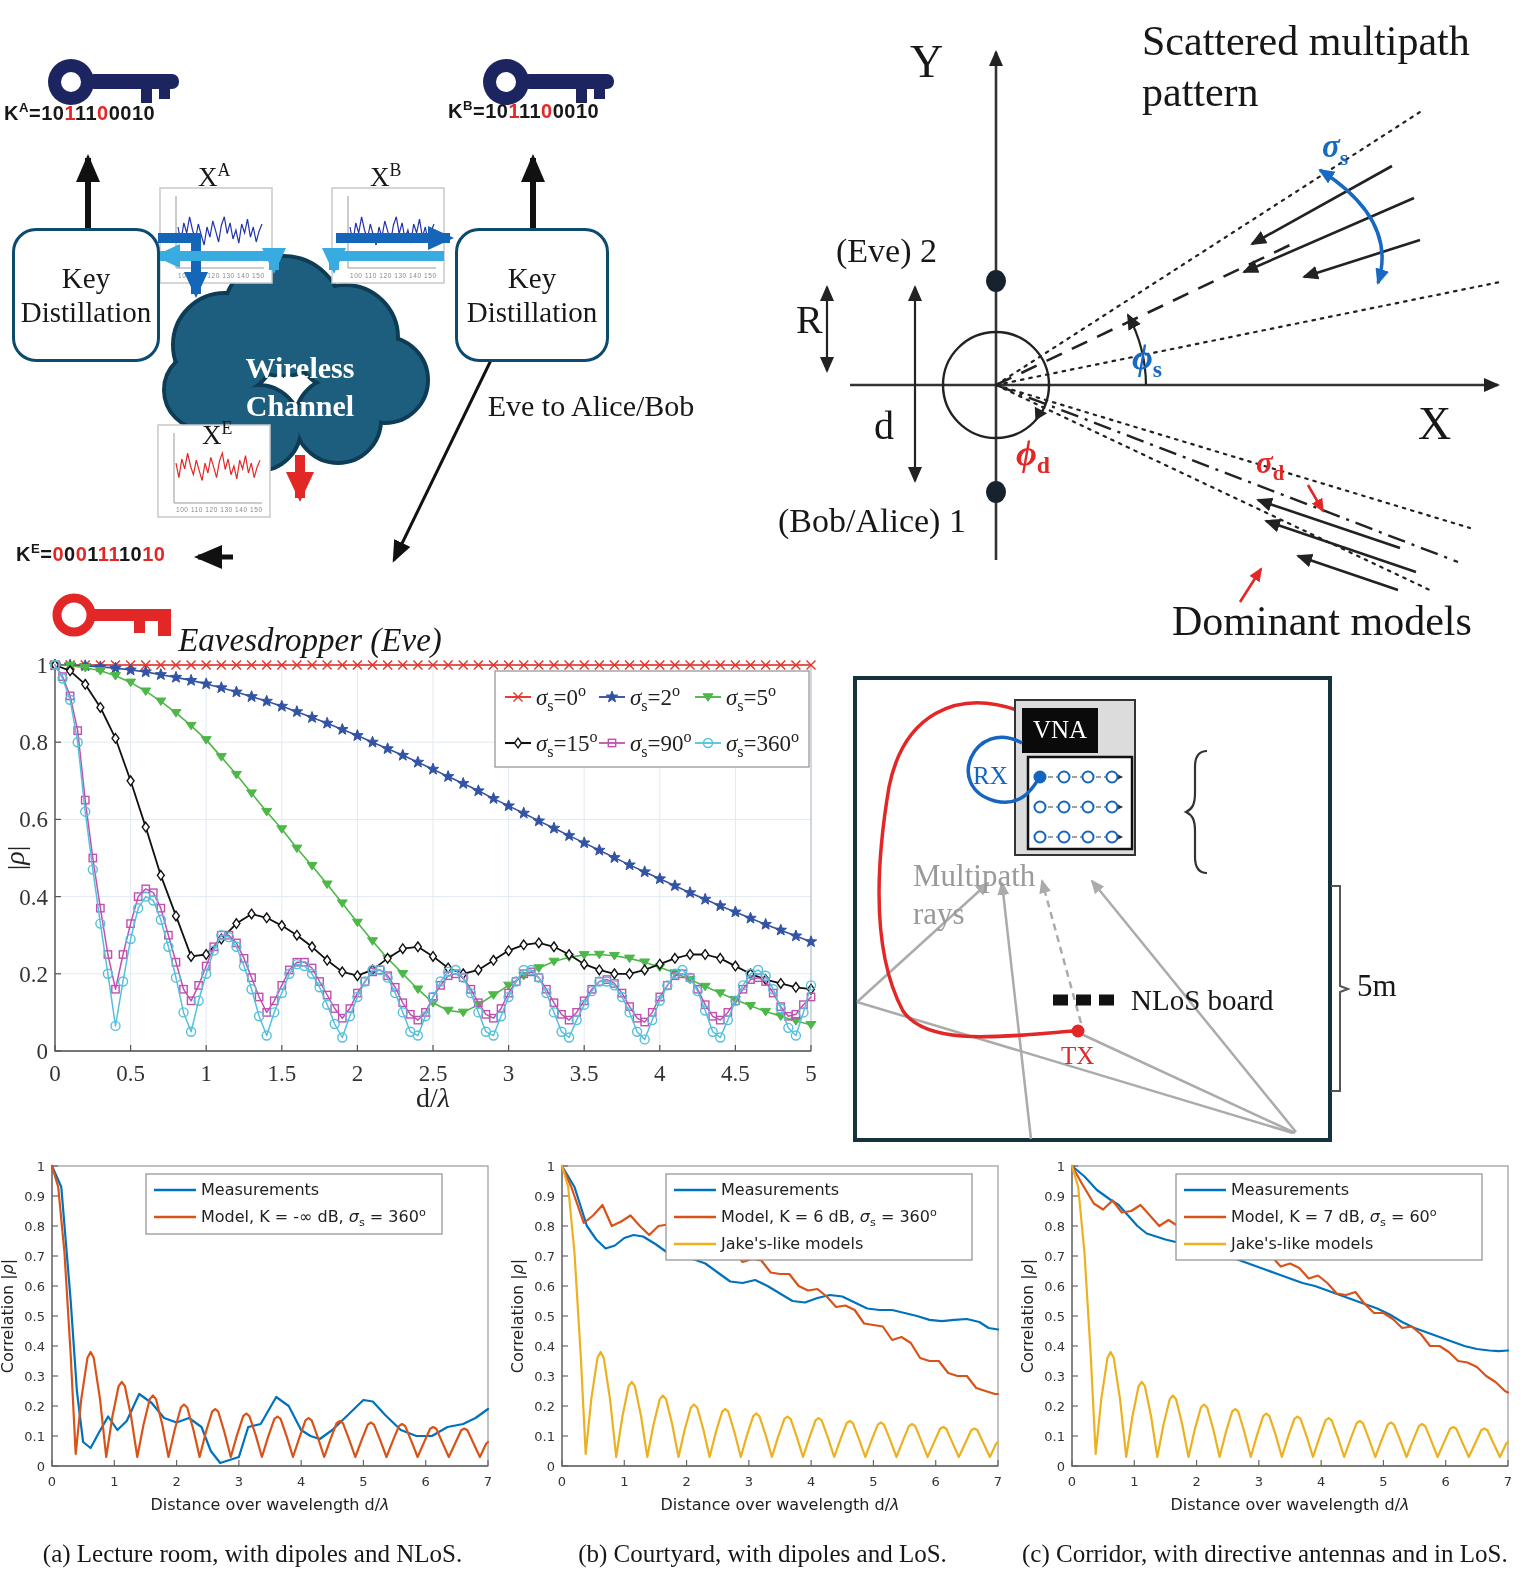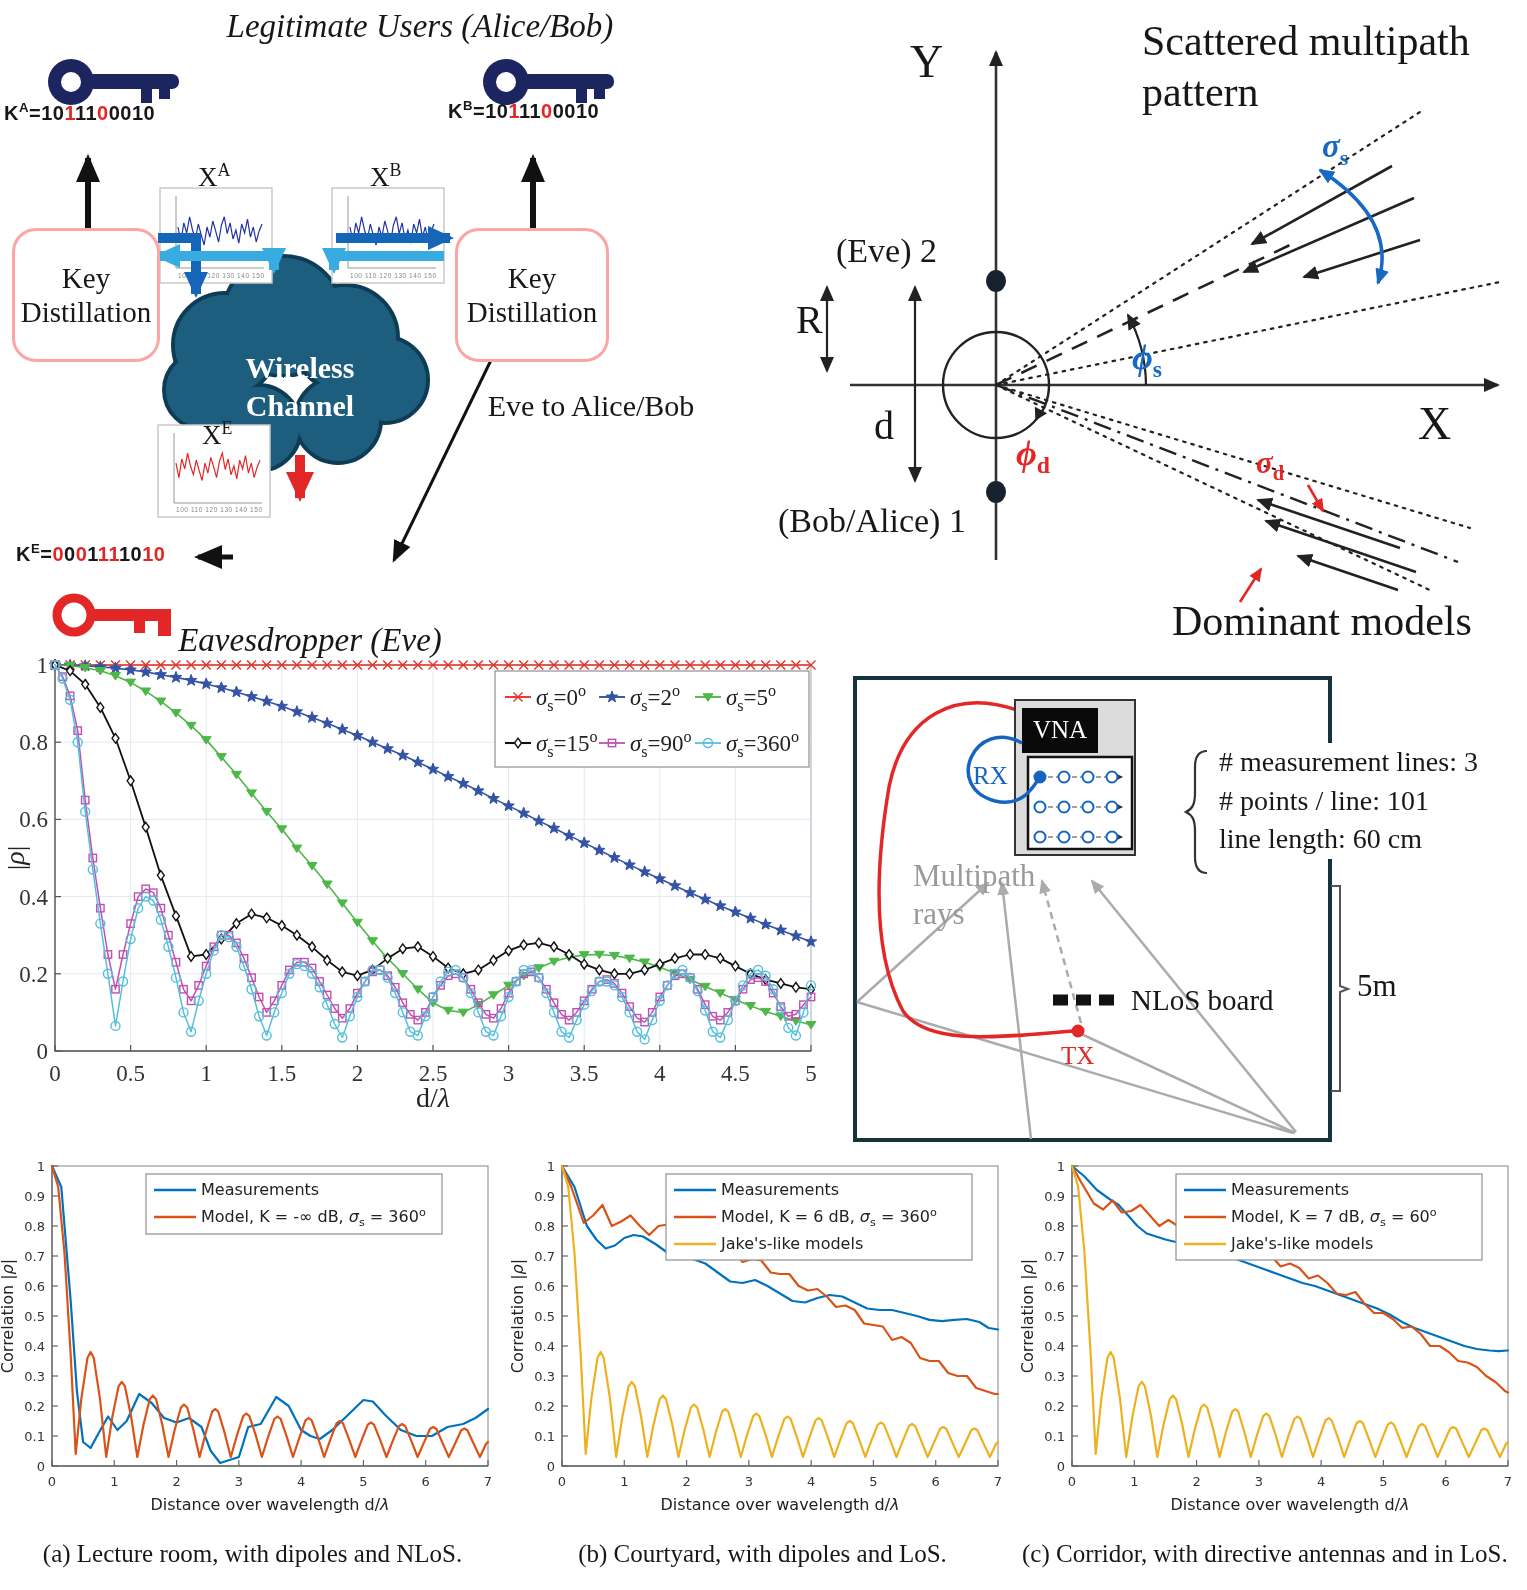--- a/index.html
+++ b/index.html
@@ -1,21 +1,21 @@
 <!DOCTYPE html>
 <html><head>
 <meta charset="utf-8">
 <style>
   html,body{margin:0;padding:0;background:#fff;}
   body{width:1527px;height:1590px;position:relative;overflow:hidden;font-family:"Liberation Serif",serif;color:#171717;}
   .lbl{position:absolute;white-space:pre-line;line-height:1.22;}
   .ctr{text-align:center;}
   .lbl sub{font-size:66%;}
   .lbl sup{font-size:66%;}
-  .box{position:absolute;border:3px solid #fca5a5;border-radius:24px;background:#fff;display:flex;align-items:center;justify-content:center;text-align:center;font-size:29px;line-height:1.18;z-index:3;}
+  .box{position:absolute;border:3px solid #0c4a6e;border-radius:24px;background:#fff;display:flex;align-items:center;justify-content:center;text-align:center;font-size:29px;line-height:1.18;z-index:3;}
   .keytxt{font-family:"Liberation Sans",sans-serif;font-weight:bold;font-size:20px;letter-spacing:0.5px;z-index:3;}
   svg{position:absolute;left:0;top:0;}
   .panel{position:absolute;}
 </style>
 </head>
 <body>
 
 <div class="panel" style="left:0;top:0;width:840px;height:655px">
   <svg width="840" height="655" viewBox="0 0 840 655">
     <defs>
@@ -111,21 +111,20 @@
     <path d="M533 228 V158" stroke="#111" stroke-width="6" marker-end="url(#mBigK)"></path>
     <path d="M158 238 L196 238 L196 294" stroke="#1565b8" stroke-width="10" fill="none" marker-end="url(#mBd)"></path>
     <path d="M158 256 L274 256 L274 270" stroke="#38ace0" stroke-width="10" fill="none" marker-start="url(#mBls)" marker-end="url(#mBl)"></path>
     <path d="M336 238 L450 238" stroke="#1565b8" stroke-width="10" fill="none" marker-end="url(#mBd)"></path>
     <path d="M444 256 L334 256 L334 270" stroke="#38ace0" stroke-width="10" fill="none" marker-end="url(#mBl)"></path>
     <path d="M300 455 V498" stroke="#e32726" stroke-width="10" marker-end="url(#mRed)"></path>
     <path d="M233 557 H198" stroke="#111" stroke-width="5" marker-end="url(#mBigK)"></path>
     <path d="M394 560 L526 288" stroke="#111" stroke-width="3" marker-start="url(#mMedKs)" marker-end="url(#mMedK)"></path>
   </svg>
 
-  <div class="lbl ctr" style="left:60px;top:6px;width:720px;font-size:33px;font-style:italic">Legitimate Users (Alice/Bob)</div>
   <div class="lbl keytxt" style="left:4px;top:100px">K<sup>A</sup>=<span style="color:#171717">1</span><span style="color:#171717">0</span><span style="color:#e32726">1</span><span style="color:#171717">1</span><span style="color:#171717">1</span><span style="color:#e32726">0</span><span style="color:#171717">0</span><span style="color:#171717">0</span><span style="color:#171717">1</span><span style="color:#171717">0</span></div>
   <div class="lbl keytxt" style="left:448px;top:98px">K<sup>B</sup>=<span style="color:#171717">1</span><span style="color:#171717">0</span><span style="color:#e32726">1</span><span style="color:#171717">1</span><span style="color:#171717">1</span><span style="color:#e32726">0</span><span style="color:#171717">0</span><span style="color:#171717">0</span><span style="color:#171717">1</span><span style="color:#171717">0</span></div>
   <div class="lbl keytxt" style="left:16px;top:541px">K<sup>E</sup>=<span style="color:#e32726">0</span><span style="color:#171717">0</span><span style="color:#e32726">0</span><span style="color:#171717">1</span><span style="color:#e32726">1</span><span style="color:#e32726">1</span><span style="color:#171717">1</span><span style="color:#171717">0</span><span style="color:#e32726">1</span><span style="color:#e32726">0</span></div>
   <div class="box" style="left:12px;top:228px;width:142px;height:128px">
       <span>Key Distillation</span>
     </div>
   <div class="box" style="left:455px;top:228px;width:148px;height:128px">
       <span>Key Distillation</span>
     </div>
   <div class="lbl ctr" style="left:210px;top:350px;width:180px;font-size:30px;font-weight:bold;color:#fff;z-index:2">Wireless</div>
@@ -759,23 +758,20 @@
     <path d="M372 96 C 363 96 360 102 360 112 L 360 138 C 360 150 357 154 351 157 C 357 160 360 164 360 176 L 360 202 C 360 212 363 218 372 218" stroke="#333" stroke-width="2.2" fill="none"></path>
 
     <path d="M496 231 H505 V331 L513 334 L505 337 V436 H496" stroke="#555" stroke-width="2" fill="none"></path>
   </svg>
   <div class="lbl ctr" style="left:187px;top:60px;width:76px;font-size:25px;color:#fff">VNA</div>
   <div class="lbl" style="left:138px;top:106px;font-size:25px;color:#1565c0">RX</div>
   <div class="lbl" style="left:226px;top:386px;font-size:25px;color:#e32726">TX</div>
   <div class="lbl" style="left:296px;top:328px;font-size:29px">NLoS board</div>
   <div class="lbl" style="left:78px;top:202px;font-size:31px;color:#9a9a9a">Multipath
 rays</div>
-  <div class="lbl" style="left:380px;top:88px;font-size:28px;line-height:1.38;background:#fff;padding:0 4px"># measurement lines: 3
-# points / line: 101
-line length: 60 cm</div>
   <div class="lbl" style="left:522px;top:312px;font-size:31px">5m</div>
 </div>
 
 <div class="panel" style="left:0px;top:1152px;width:505px;height:385px">
     <svg width="505" height="385" viewBox="0 0 505 385">
       <rect x="52" y="14" width="436" height="300" fill="none" stroke="#999" stroke-width="1.2"></rect>
       <path d="M52 14V314H488" stroke="#666" stroke-width="1.3" fill="none"></path>
       <path d="M52 314v-6" stroke="#666" stroke-width="1.2"></path>
       <text x="52" y="334" text-anchor="middle" font-size="13" font-family="&quot;DejaVu Sans&quot;,sans-serif" fill="#333">0</text>
       <path d="M114.28571428571428 314v-6" stroke="#666" stroke-width="1.2"></path>

